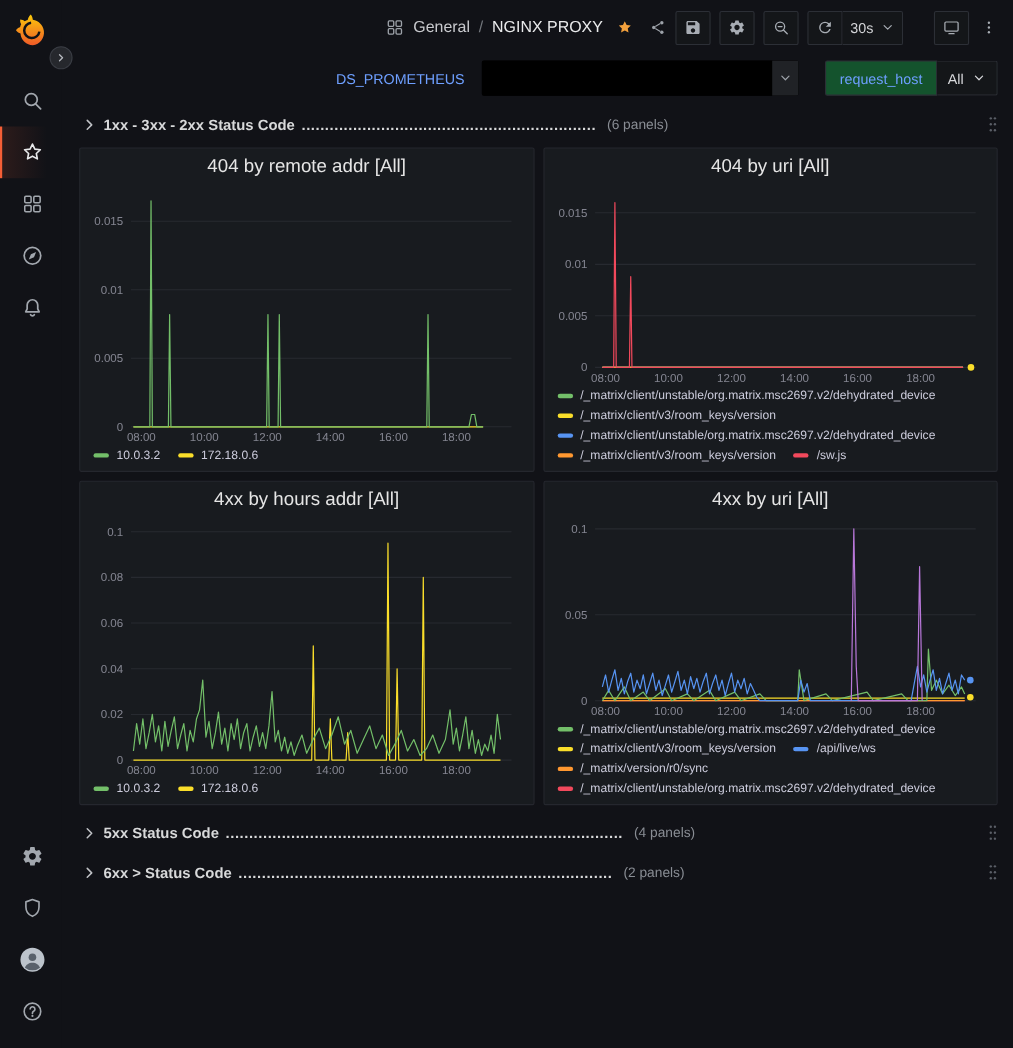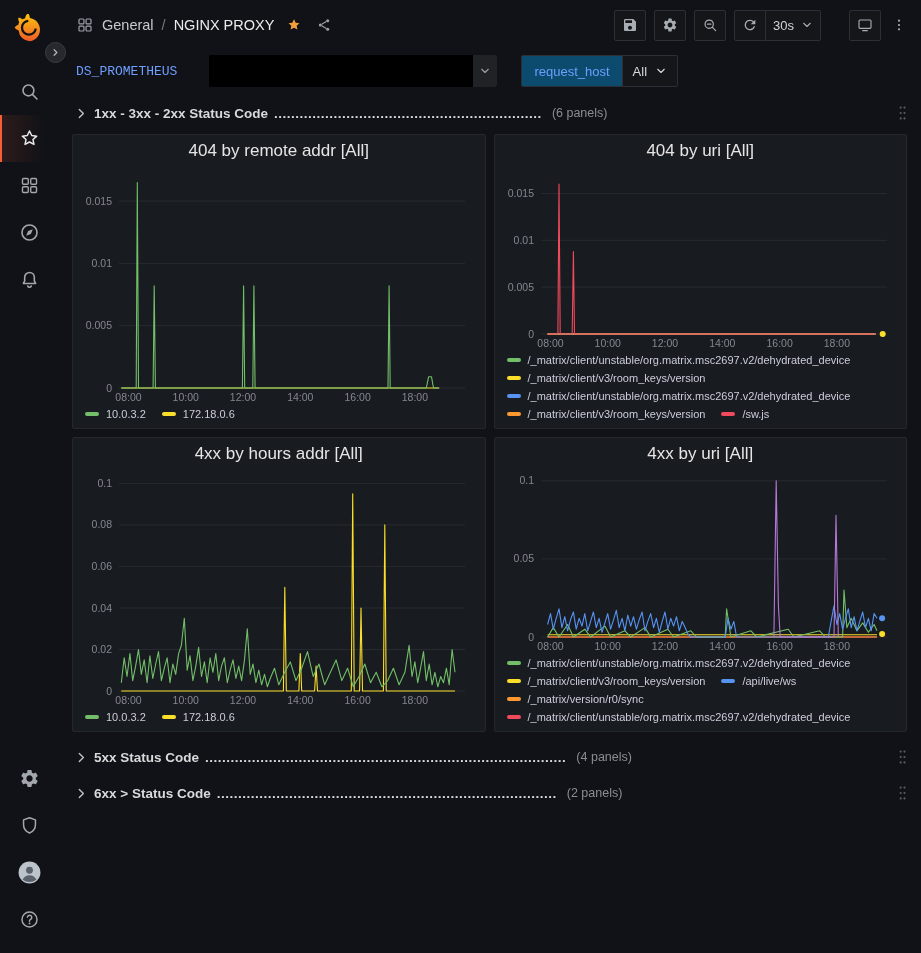--- a/index.html
+++ b/index.html
@@ -14,21 +14,21 @@
   .expand-btn{position:absolute;top:42px;left:45px;width:21px;height:21px;border-radius:50%;background:#26282d;border:1px solid #3a3d44;color:#b4b7bd;display:flex;align-items:center;justify-content:center;cursor:pointer;z-index:10;padding:0;}
   .expand-btn svg{width:11px;height:11px;display:block;}
   .nav{display:flex;flex-direction:column;width:100%;}
   .nav.bottom{margin-top:auto;}
   .nav-item{height:47px;display:flex;align-items:center;justify-content:center;color:#a2a7ae;cursor:pointer;border-left:2px solid transparent;}
   .nav-item svg{width:21px;height:21px;display:block;}
   .nav-item.active{border-left-color:#f55e36;background:linear-gradient(90deg,rgba(245,94,54,0.12),rgba(245,94,54,0) 75%);color:#e8e9eb;}
   .nav-item.avatar svg{width:25px;height:25px;}
 
   
-  .main{flex:1;min-width:0;display:flex;flex-direction:column;}
+  .main{flex:1;min-width:0;display:flex;flex-direction:column;align-items:flex-end;}
   .topbar{height:50px;flex:none;display:flex;align-items:center;gap:8px;padding:0 14px 0 20px;}
   .icon18 svg{width:18px;height:18px;display:block;}
   .icon16 svg{width:16px;height:16px;display:block;}
   .icon12 svg{width:12px;height:12px;display:block;}
   .dim{color:#9da2a9;}
   .crumb-folder{color:#c8c9cd;font-size:14.5px;cursor:pointer;}
   .crumb-sep{color:#74787e;font-size:14.5px;}
   .crumb-title{color:#eaebec;font-size:14.5px;font-weight:500;}
   .star{color:#f2a03d;margin-left:4px;cursor:pointer;}
   .share{color:#9da2a9;margin-left:6px;cursor:pointer;}
@@ -37,26 +37,26 @@
   .tbtn .lbl{color:#d3d4d7;white-space:nowrap;}
   .tbtn .tz{color:#c0c2c7;}
   .btn-group{display:flex;}
   .btn-group .tbtn:first-child{border-radius:2px 0 0 2px;}
   .btn-group .tbtn:last-child{border-left:none;border-radius:0 2px 2px 0;}
   .tbtn.tv{margin-left:20px;}
   .kebab{background:none;border:none;color:#a8adb4;cursor:pointer;margin-left:2px;padding:4px 0;}
 
   
   .varrow{height:42px;flex:none;display:flex;align-items:center;padding:0 14px 0 20px;}
-  .varlabel{color:#6e9fff;font-size:13px;margin-right:32px;cursor:default;font-family:Liberation Mono, monospace;}
+  .varlabel{color:#6e9fff;font-size:13px;margin-right:16px;cursor:default;}
   .varselect{width:288px;height:32px;display:flex;align-items:stretch;border-radius:2px;overflow:hidden;cursor:pointer;background:#000;}
   .varvalue{flex:1;background:#000;}
   .varcaret{width:24px;display:flex;align-items:center;justify-content:center;background:#202226;color:#9da2a9;}
   .varseg{display:flex;margin-left:24px;height:32px;}
-  .seg-label{display:flex;align-items:center;padding:0 12px;border:1px solid #2c2f36;border-radius:2px 0 0 2px;color:#6e9fff;font-size:13px;cursor:pointer;background:#0c4a6e;}
+  .seg-label{display:flex;align-items:center;padding:0 12px;border:1px solid #2c2f36;border-radius:2px 0 0 2px;color:#6e9fff;font-size:13px;cursor:pointer;background:#14532d;}
   .seg-value{display:flex;align-items:center;gap:8px;padding:0 10px;border:1px solid #2c2f36;border-left:none;border-radius:0 2px 2px 0;color:#d8d9dc;font-size:13px;cursor:pointer;background:#141619;}
 
   
   .dashboard{flex:1;overflow:hidden;padding:6px 14px 0 16px;}
   .row-header{display:flex;align-items:center;height:30px;margin-bottom:6px;cursor:pointer;color:#d8d9da;}
   .row-chevron{width:18px;height:18px;color:#c0c2c6;margin-right:4px;display:flex;align-items:center;justify-content:center;}
   .row-chevron svg{width:15px;height:15px;display:block;}
   .row-title{font-weight:700;font-size:13.5px;white-space:nowrap;}
   .row-dots{font-weight:700;font-size:13.5px;margin-left:6px;letter-spacing:0.5px;white-space:nowrap;overflow:hidden;}
   .row-count{color:#898d94;font-size:12.5px;margin-left:10px;white-space:nowrap;font-weight:400;}

